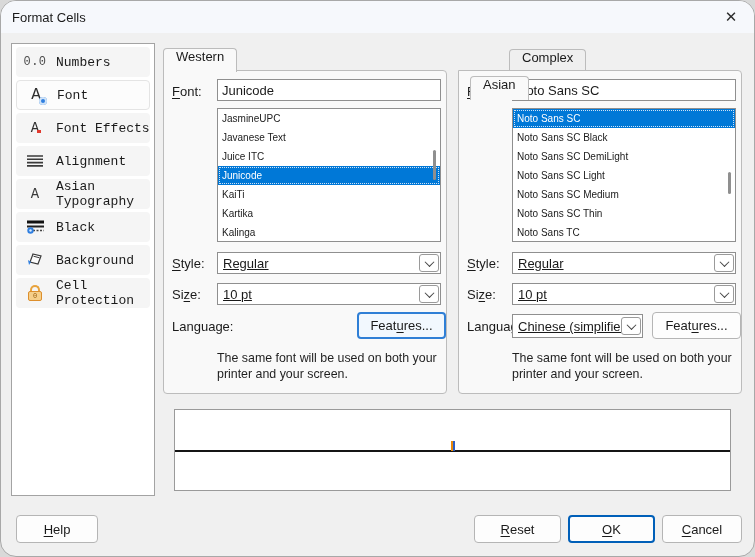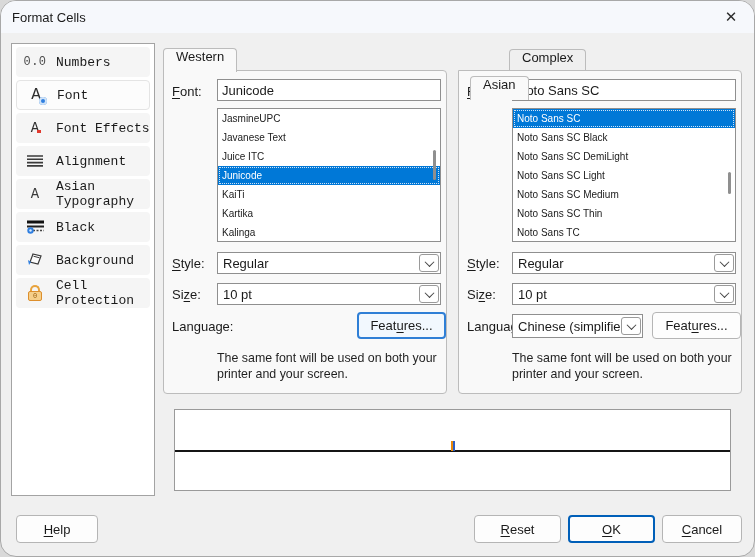--- a/index.html
+++ b/index.html
@@ -47,21 +47,21 @@
   .text-input { position:absolute; left:53px; top:8px; width:224px; height:22px; background:#fff;
                 border:1px solid #8f8f8f; font-family:"Liberation Sans",sans-serif; font-size:13px;
                 padding:0 4px; color:#1a1a1a; }
   .listbox { position:absolute; left:53px; top:37px; width:224px; height:134px; background:#fff;
              border:1px solid #8f8f8f; overflow:hidden; }
   .list-item { height:19px; line-height:19px; padding-left:4px; white-space:nowrap; font-size:10px; }
   .list-item.selected { background:#0078d7; color:#fff; outline:1px dotted #cfe2f5; outline-offset:-2px; }
   .scroll-thumb { position:absolute; right:4px; width:3px; background:#8f8f8f; border-radius:2px; z-index:2; }
 
   .combo { position:absolute; left:53px; width:224px; height:22px; background:#fff;
-           border:1px solid #8f8f8f; display:flex; align-items:center; }
+           border:1px solid #8f8f8f; display:flex; align-items:center;text-decoration:underline; }
   .combo .val { flex:1; padding-left:5px; white-space:nowrap; overflow:hidden; font-size:13px; }
   .combo .arrow-btn { width:20px; height:18px; margin-right:1px; border:1px solid #9a9a9a; border-radius:3px;
                       display:flex; align-items:center; justify-content:center; background:#fff; }
   .chev { width:7px; height:7px; border-right:1.4px solid #444; border-bottom:1.4px solid #444;
           transform:rotate(45deg) translate(-1px,-1px); }
 
   .btn { border:1px solid #b5b5b5; border-radius:4px; background:#fdfdfd; font-family:"Liberation Sans",sans-serif;
          font-size:13px; color:#1a1a1a; display:flex; align-items:center; justify-content:center; }
   .features-btn { position:absolute; left:193px; top:241px; width:89px; height:27px; }
   .features-btn.focused { border:2px solid #2f7fd6; background:#f2f8fe; }

